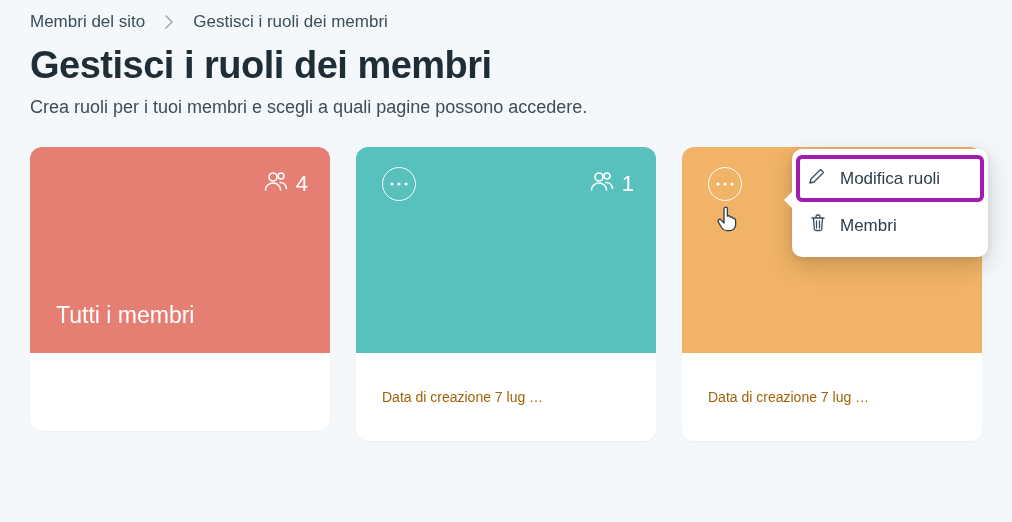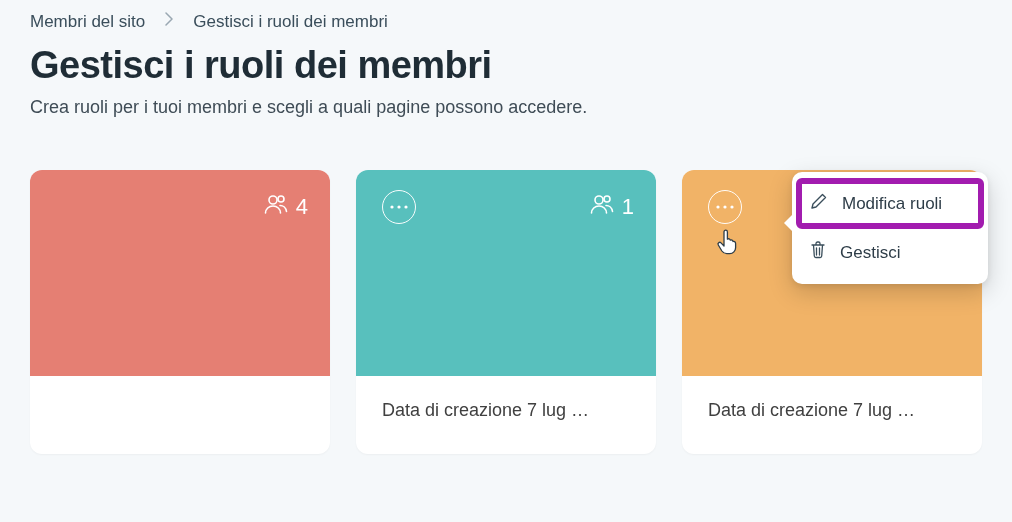--- a/index.html
+++ b/index.html
@@ -8,37 +8,38 @@
       background: #f5f8fa;
       color: #2e3d48;
       width: 1012px;
       height: 522px;
       overflow: hidden;
       padding: 12px 30px 0 30px;
     }
     
     .breadcrumb {
       display: flex;
+      align-items: center;
       gap: 20px;
       font-size: 17px;
       color: #3a4e5b;
       margin-bottom: 12px;
     }
     .breadcrumb .sep svg { display: block; }
     .page-title {
       font-size: 38px;
       font-weight: 700;
       color: #1f2d36;
       margin-bottom: 10px;
       letter-spacing: -0.5px;
     }
     .page-subtitle {
       font-size: 18px;
       color: #3f4c56;
-      margin-bottom: 52px;
+      margin-bottom: 29px;
     }
     .cards {
       display: flex;
       gap: 26px;
       align-items: flex-start;
       position: relative;
     }
     .card {
       width: 300px;
       background: #fff;
@@ -70,23 +71,23 @@
       align-items: center;
       gap: 8px;
       font-size: 22px;
       font-weight: 400;
     }
     .card-title {
       font-size: 23px;
       font-weight: 400;
     }
     .card-bottom {
-      padding: 24px 26px;
-      font-size: 18px;
-      color: #404040;
+      padding: 36px 26px;
+      font-size: 14px;
+      color: #a16207;
       min-height: 78px;
       white-space: nowrap;
       overflow: hidden;
     }
     .card-0 .card-bottom { min-height: 78px; }
     .more-btn {
       width: 34px; height: 34px;
       border: 1.5px solid rgba(255,255,255,0.95);
       border-radius: 50%;
       display: flex; align-items: center; justify-content: center;
@@ -122,21 +123,21 @@
     }
     .menu-item {
       display: flex;
       align-items: center;
       gap: 14px;
       padding: 10px 18px;
       font-size: 17px;
       cursor: pointer;
     }
     .menu-item.highlight {
-      border: 6px solid #a21caf;
+      border: 4px solid #a21caf;
       border-radius: 6px;
       margin: 0 4px 2px 4px;
       padding: 8px 8px;
       text-align: center;
     }
     .menu-item svg { flex-shrink: 0; }
 
     .cursor-hand {
       position: absolute;
       left: 6px;
@@ -171,20 +172,21 @@
             <svg width="24" height="22" viewBox="0 0 24 22" fill="none">
               <circle cx="9" cy="7" r="4" stroke="#fff" stroke-width="1.6"></circle>
               <path d="M1.5 20c0-4 3.4-7 7.5-7s7.5 3 7.5 7" stroke="#fff" stroke-width="1.6" stroke-linecap="round"></path>
               <circle cx="17" cy="6" r="3" stroke="#fff" stroke-width="1.6"></circle>
               <path d="M16 12.5c3.2 0 6 2.4 6.5 6" stroke="#fff" stroke-width="1.6" stroke-linecap="round"></path>
             </svg>
           </span>
           <span>4</span>
         </div>
       </div>
+      <div class="card-title">Tutti i membri</div>
     </div>
     <div class="card-bottom"></div>
   </div>
 
   <div class="card card-1">
     <div class="card-top">
       <div class="card-top-row with-more">
         <div class="more-btn">
           <svg width="18" height="4" viewBox="0 0 18 4" fill="#fff">
               <circle cx="2" cy="2" r="1.6"></circle>
@@ -246,18 +248,18 @@
             </svg>
         </span>
         <span>Modifica ruoli</span>
       </div>
       <div class="menu-item">
         <span>
           <svg width="16" height="18" viewBox="0 0 16 18" fill="none">
               <path d="M2 4h12M6 4V2.5C6 1.7 6.7 1 7.5 1h1C9.3 1 10 1.7 10 2.5V4M3.5 4l.8 11c.05.8.7 1.5 1.5 1.5h4.4c.8 0 1.45-.7 1.5-1.5l.8-11M6.5 7v7M9.5 7v7" stroke="#3a4e5b" stroke-width="1.3" stroke-linecap="round"></path>
             </svg>
         </span>
-        <span>Gestisci</span>
+        <span>Membri</span>
       </div>
     </div>
   </div>
 
 </div>
 
 </body></html>

